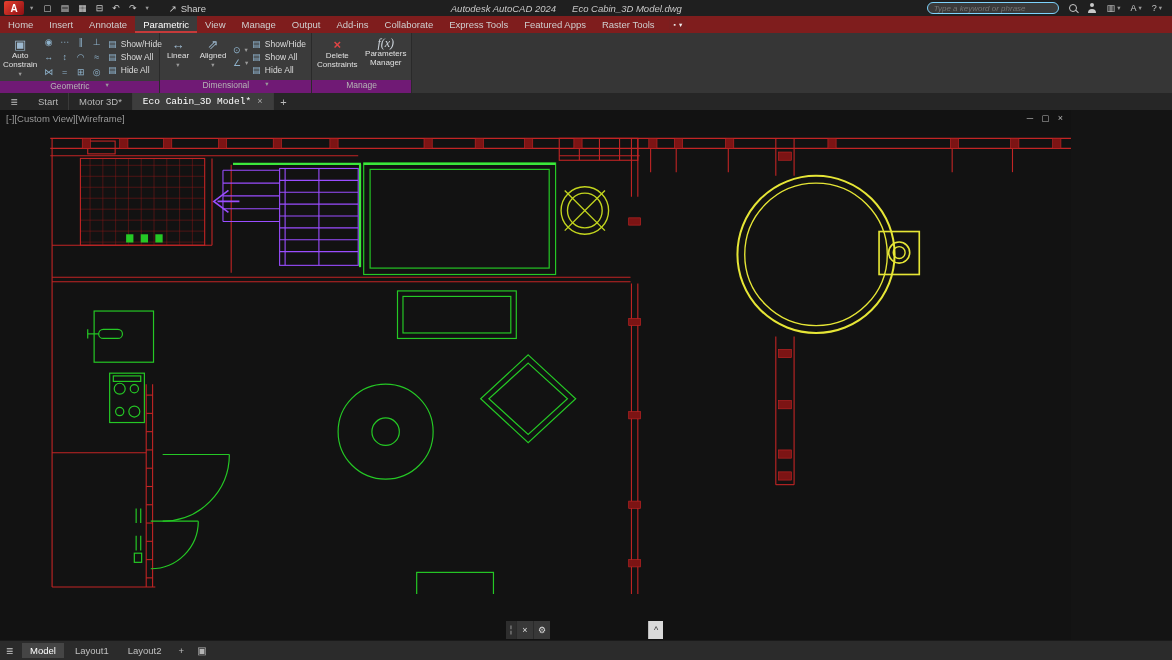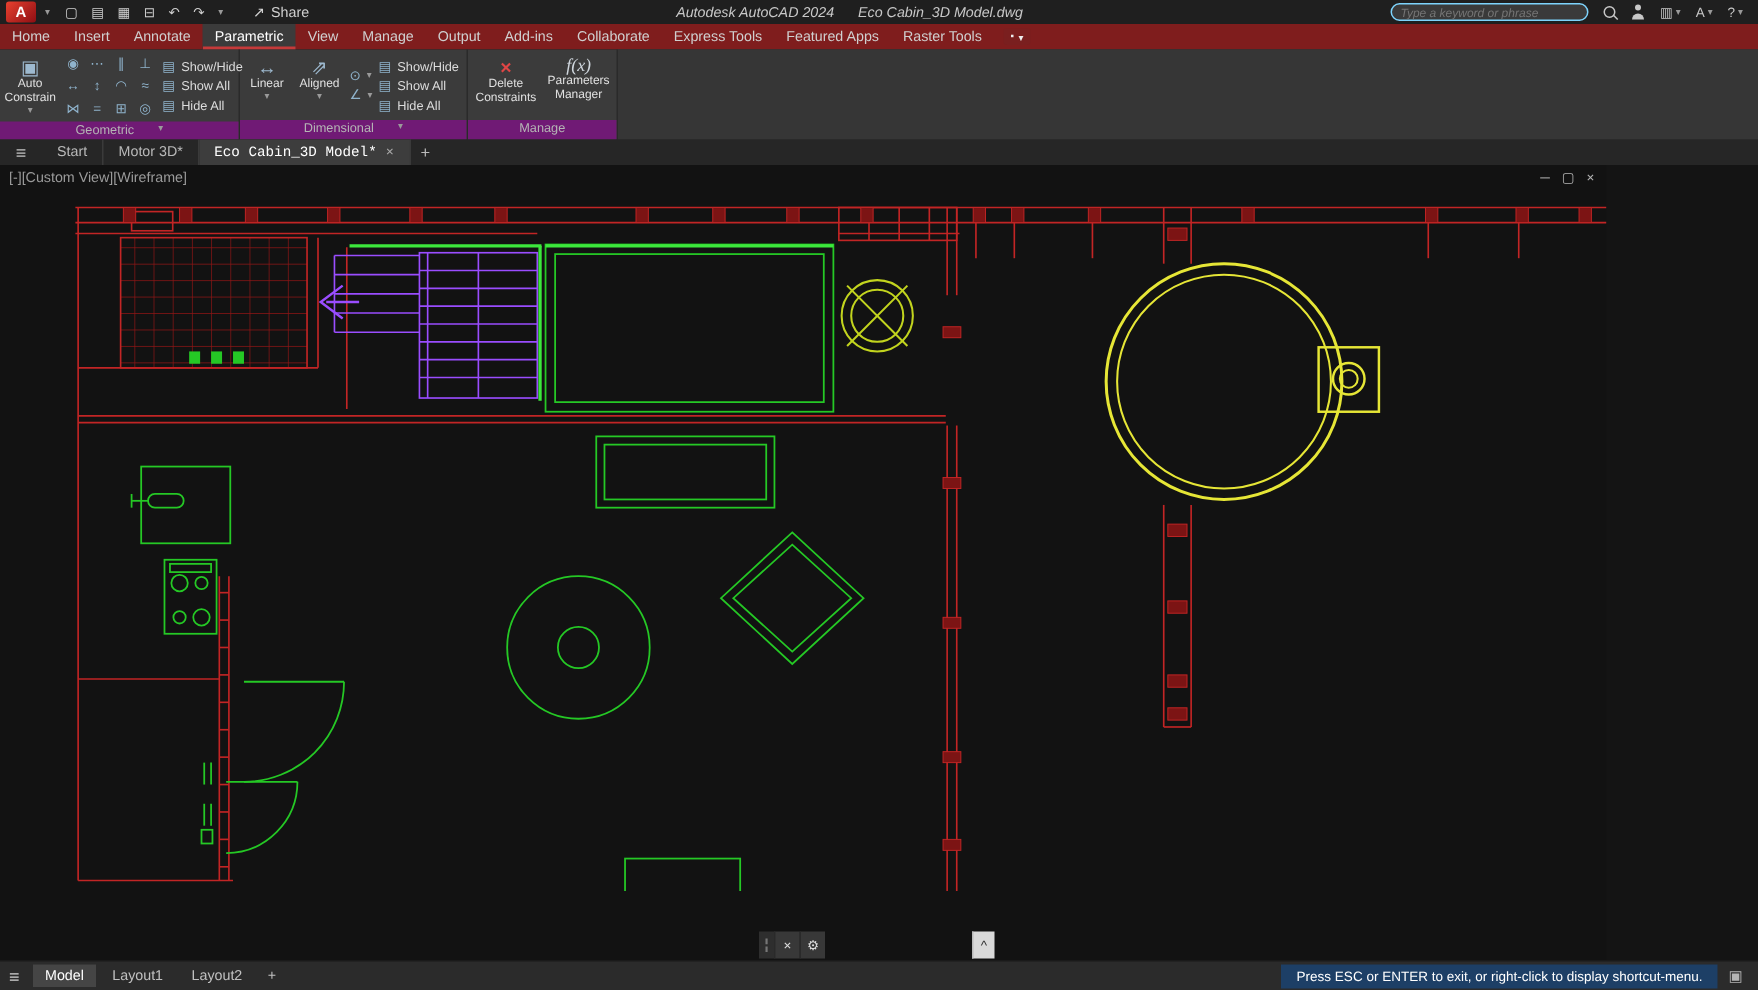--- a/index.html
+++ b/index.html
@@ -477,15 +477,14 @@
     <span class="cb-up">^</span>
   </div>
 </div>
 
 <footer class="statusbar">
   <span class="sb-burger">≡</span>
   <span class="sb-tab active">Model</span>
   <span class="sb-tab">Layout1</span>
   <span class="sb-tab">Layout2</span>
   <span class="sb-plus">+</span>
-  <span class="sb-msg">Press ESC or ENTER to exit, or right-click to display shortcut-menu.</span>
   <span class="sb-icon">▣</span>
 </footer>
 
 </body></html>

